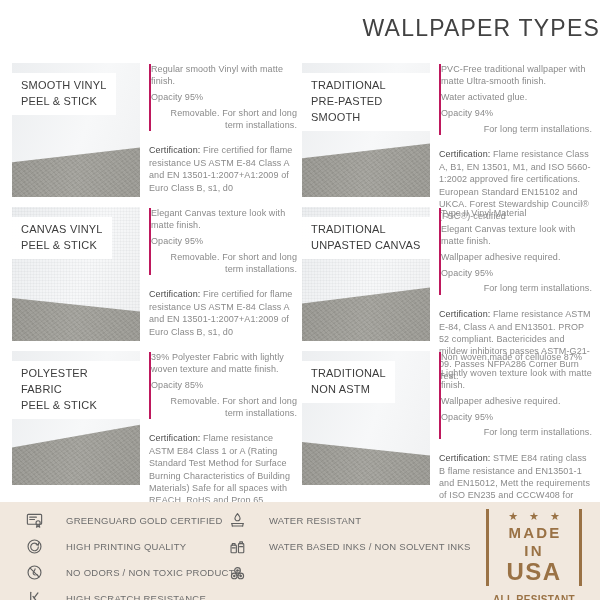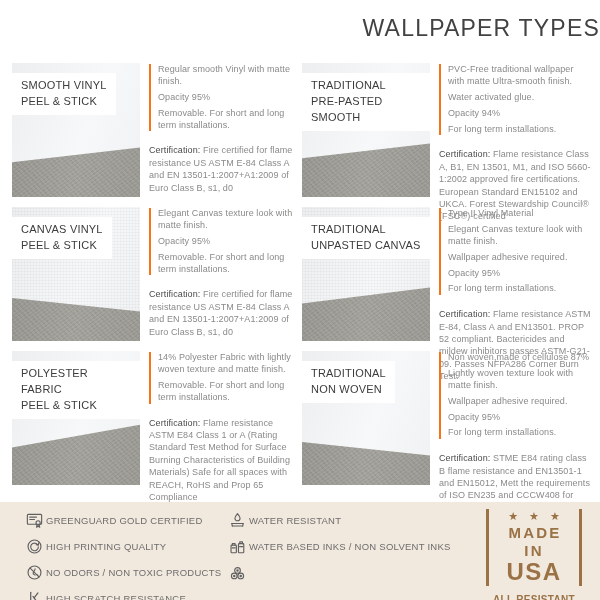--- a/index.html
+++ b/index.html
@@ -38,38 +38,38 @@
   }
   .plabel{
     position:absolute;top:10px;left:0;max-width:118px;
     background:rgba(255,255,255,0.97);
     padding:5px 9px 5px 9px;
     font-size:11px;font-weight:400;color:#3c3c3c;line-height:1.45;
     letter-spacing:0.2px;
   }
   .ptext{flex:1;margin-left:9px;padding-top:1px;}
   .desc{
-    border-left:2px solid #f97316;padding-left:7px;
+    border-left:2px solid #be185d;
     font-size:9px;line-height:1.32;color:#8a8a8a;letter-spacing:0.1px;
   }
   .desc p{margin:0 0 4px 0;}
-  .desc p:last-child{margin-bottom:0;}
+  .desc p:last-child{margin-bottom:0;text-align:right;}
   .cert{
     margin:13px 0 0 0;font-size:9px;line-height:1.38;color:#8a8a8a;letter-spacing:0.1px;
   }
   .cert b{color:#4b4b4b;font-weight:400;}
   
   .footer{
     position:absolute;left:0;top:502px;width:600px;height:98px;
     background:#F1E8DE;
   }
   .fcol{position:absolute;display:flex;flex-direction:column;gap:7px;}
   .fcol1{left:25px;top:9px;}
   .fcol2{left:228px;top:9px;}
-  .fitem{display:flex;align-items:center;gap:2px;height:19px;}
+  .fitem{display:flex;align-items:center;gap:22px;height:19px;}
   .fitem svg{flex:none;display:block;}
   .flabel{font-size:9.5px;color:#6d6d6d;letter-spacing:0.25px;font-weight:500;}
   .badge{position:absolute;left:486px;top:7px;width:96px;text-align:center;color:#9A7245;}
   .badge-box{
     display:inline-block;border-left:3px solid #9A7245;border-right:3px solid #9A7245;
     padding:1px 7px 2px 7px;
   }
   .stars{font-size:11px;letter-spacing:4px;line-height:1.25;text-indent:4px;}
   .madein{font-size:15px;font-weight:700;letter-spacing:2.2px;line-height:1.2;text-indent:2px;}
   .usa{font-size:24px;font-weight:800;letter-spacing:1.5px;line-height:0.95;margin-top:1px;}
@@ -158,33 +158,34 @@
 <div class="panel c1 r3">
   <div class="photo">
     <div class="floor" style="clip-path:polygon(0 72%,100% 55%,100% 100%,0 100%);"></div>
     <div class="plabel">
       <div>POLYESTER FABRIC</div>
       <div>PEEL &amp; STICK</div>
     </div>
   </div>
   <div class="ptext">
     <div class="desc">
-      <p>14% Polyester Fabric with lightly woven texture and matte finish.</p>
+      <p>39% Polyester Fabric with lightly woven texture and matte finish.</p>
+      <p>Opacity 85%</p>
       <p>Removable.  For short and long term installations.</p>
     </div>
     <p class="cert"><b>Certification:</b> <span>Flame resistance ASTM E84 Class 1 or A (Rating Standard Test Method for Surface Burning Characteristics of Building Materials) Safe for all spaces with REACH, RoHS and Prop 65 Compliance</span></p>
   </div>
 </div>
 
 <div class="panel c2 r3">
   <div class="photo">
     <div class="floor" style="clip-path:polygon(0 68%,100% 78%,100% 100%,0 100%);"></div>
     <div class="plabel">
       <div>TRADITIONAL</div>
-      <div>NON WOVEN</div>
+      <div>NON ASTM</div>
     </div>
   </div>
   <div class="ptext">
     <div class="desc">
       <p>Non woven,made of cellulose 87%</p>
       <p>Lightly woven texture look with matte finish.</p>
       <p>Wallpaper adhesive required.</p>
       <p>Opacity 95%</p>
       <p>For long term installations.</p>
     </div>

